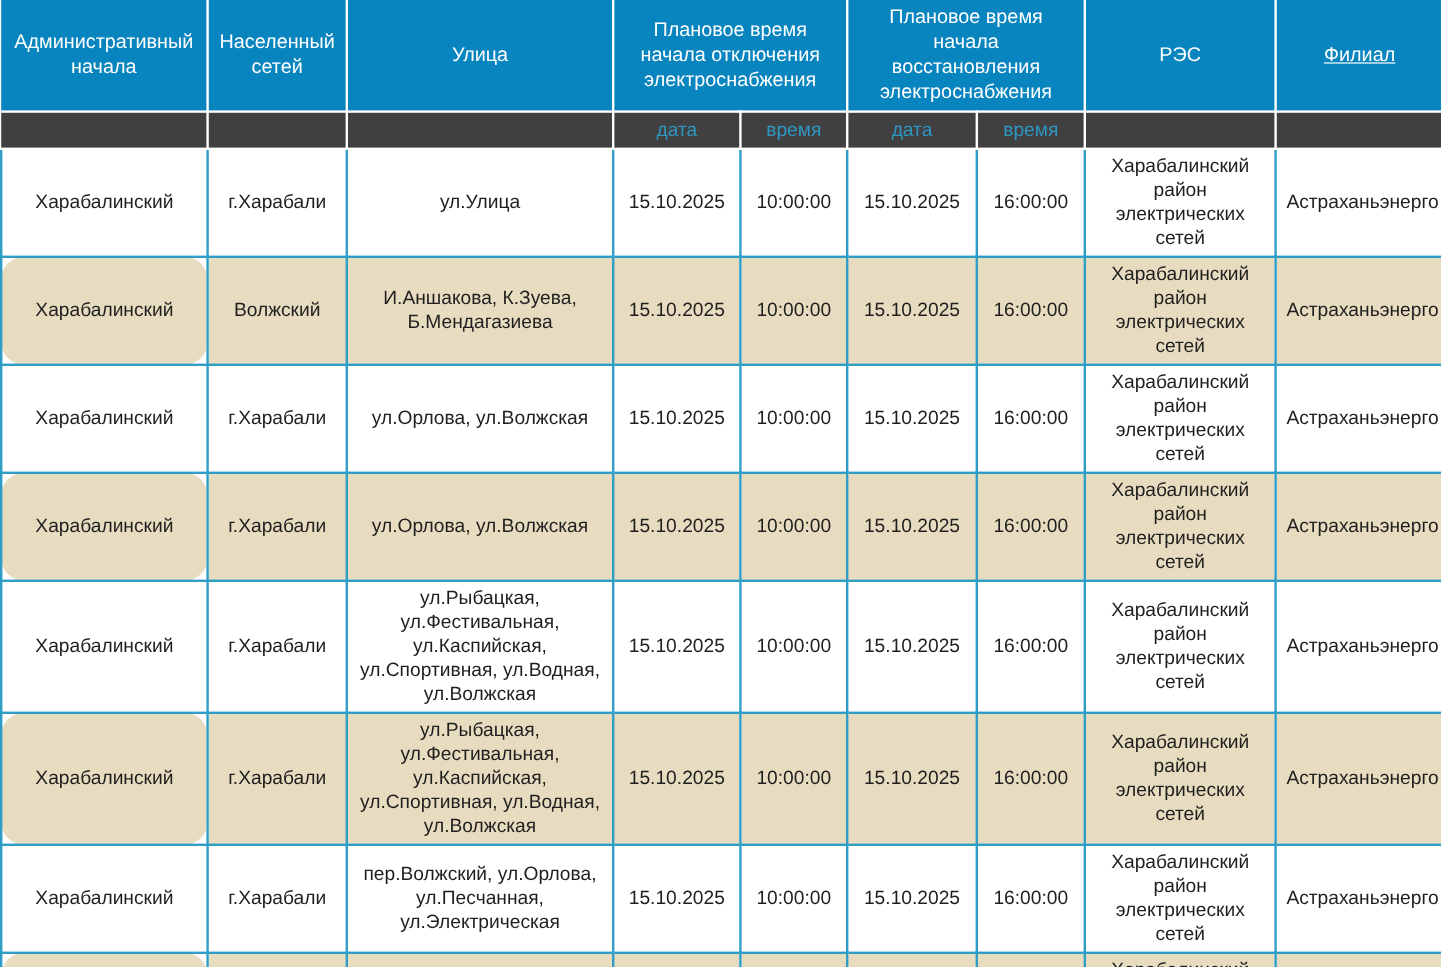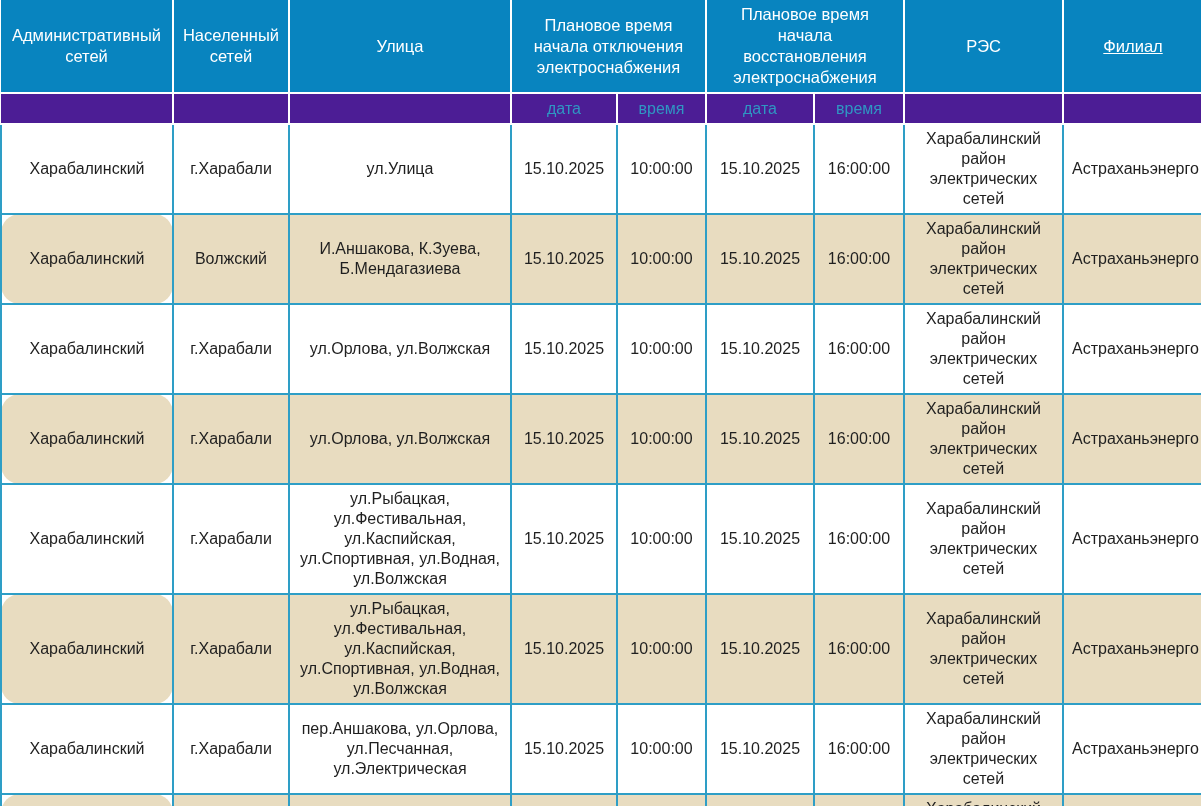--- a/index.html
+++ b/index.html
@@ -42,21 +42,21 @@
     border-top: none;
     padding: 4px 8px;
     text-align: center;
     vertical-align: middle;
   }
   tr.head-main th:first-child { border-left: none; }
   tr.head-main th:last-child  { border-right: none; text-decoration: underline; }
 
   tr.head-sub { height: 31px; }
   tr.head-sub th {
-    background: #4c1d95;
+    background: #404040;
     color: #2f96c3;
     font-weight: normal;
     font-size: 16px;
     border: 2px solid #ffffff;
     padding: 2px 8px;
     text-align: center;
     vertical-align: middle;
   }
   tr.head-sub th:first-child { border-left: none; }
   tr.head-sub th:last-child  { border-right: none; }
@@ -89,21 +89,21 @@
         <col class="c-street">
       <col class="c-offdate">
         <col class="c-offtime">
       <col class="c-ondate">
         <col class="c-ontime">
       <col class="c-res">
         <col class="c-branch">
     </colgroup>
     <thead>
       <tr class="head-main">
-        <th>Административный сетей</th>
+        <th>Административный начала</th>
         <th>Населенный сетей</th>
         <th>Улица</th>
         <th colspan="2">Плановое время начала отключения электроснабжения</th>
         <th colspan="2">Плановое время начала восстановления электроснабжения</th>
         <th>РЭС</th>
         <th>Филиал</th>
       </tr>
       <tr class="head-sub">
         <th></th>
         <th></th>
@@ -179,21 +179,21 @@
         <td>15.10.2025</td>
         <td>10:00:00</td>
         <td>15.10.2025</td>
         <td>16:00:00</td>
         <td>Харабалинский район электрических сетей</td>
         <td>Астраханьэнерго</td>
       </tr>
       <tr class="r-std">
         <td>Харабалинский</td>
         <td>г.Харабали</td>
-        <td>пер.Аншакова, ул.Орлова, ул.Песчанная, ул.Электрическая</td>
+        <td>пер.Волжский, ул.Орлова, ул.Песчанная, ул.Электрическая</td>
         <td>15.10.2025</td>
         <td>10:00:00</td>
         <td>15.10.2025</td>
         <td>16:00:00</td>
         <td>Харабалинский район электрических сетей</td>
         <td>Астраханьэнерго</td>
       </tr>
       <tr class="r-std">
         <td>Харабалинский</td>
         <td>г.Харабали</td>

